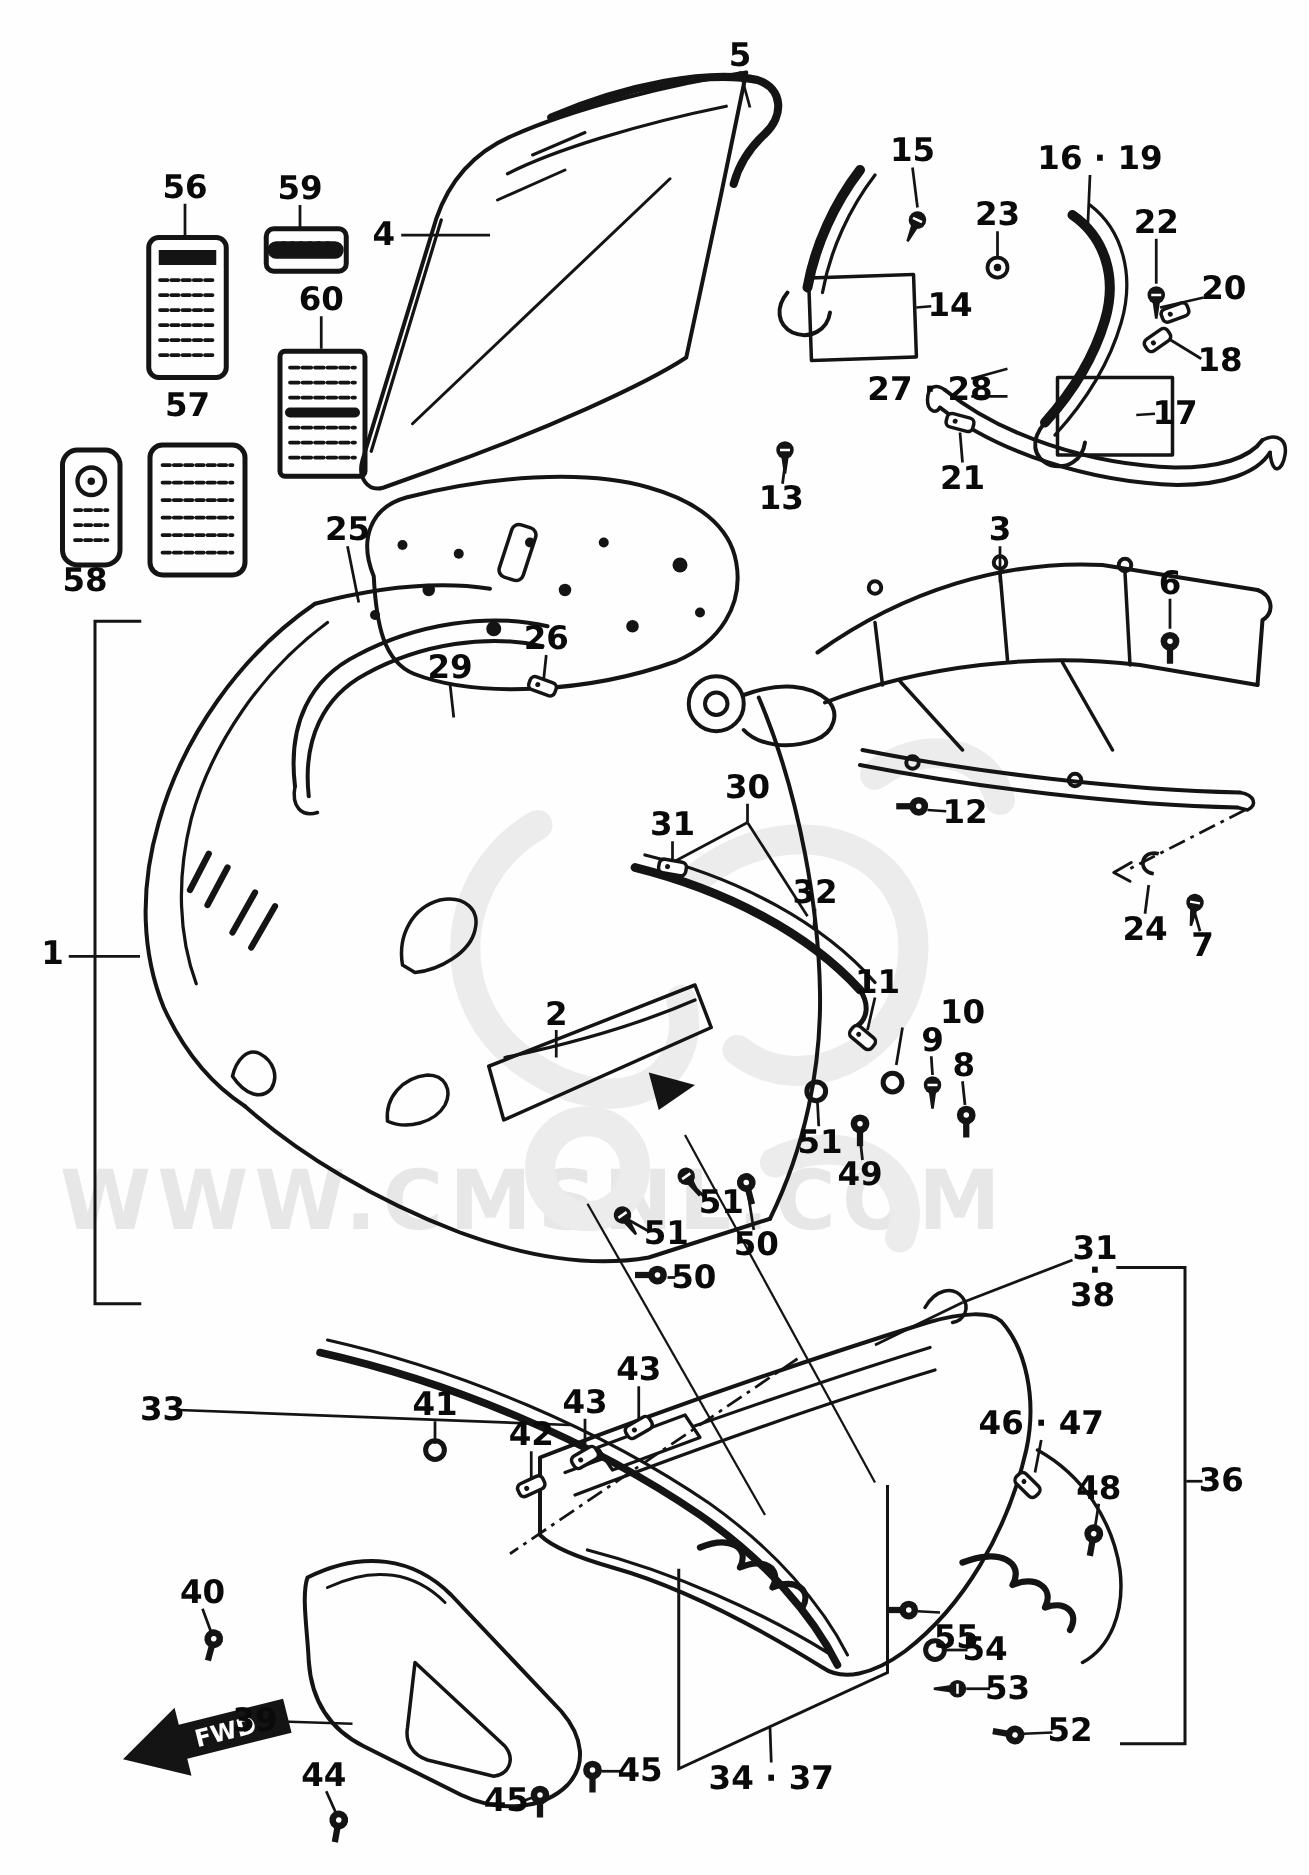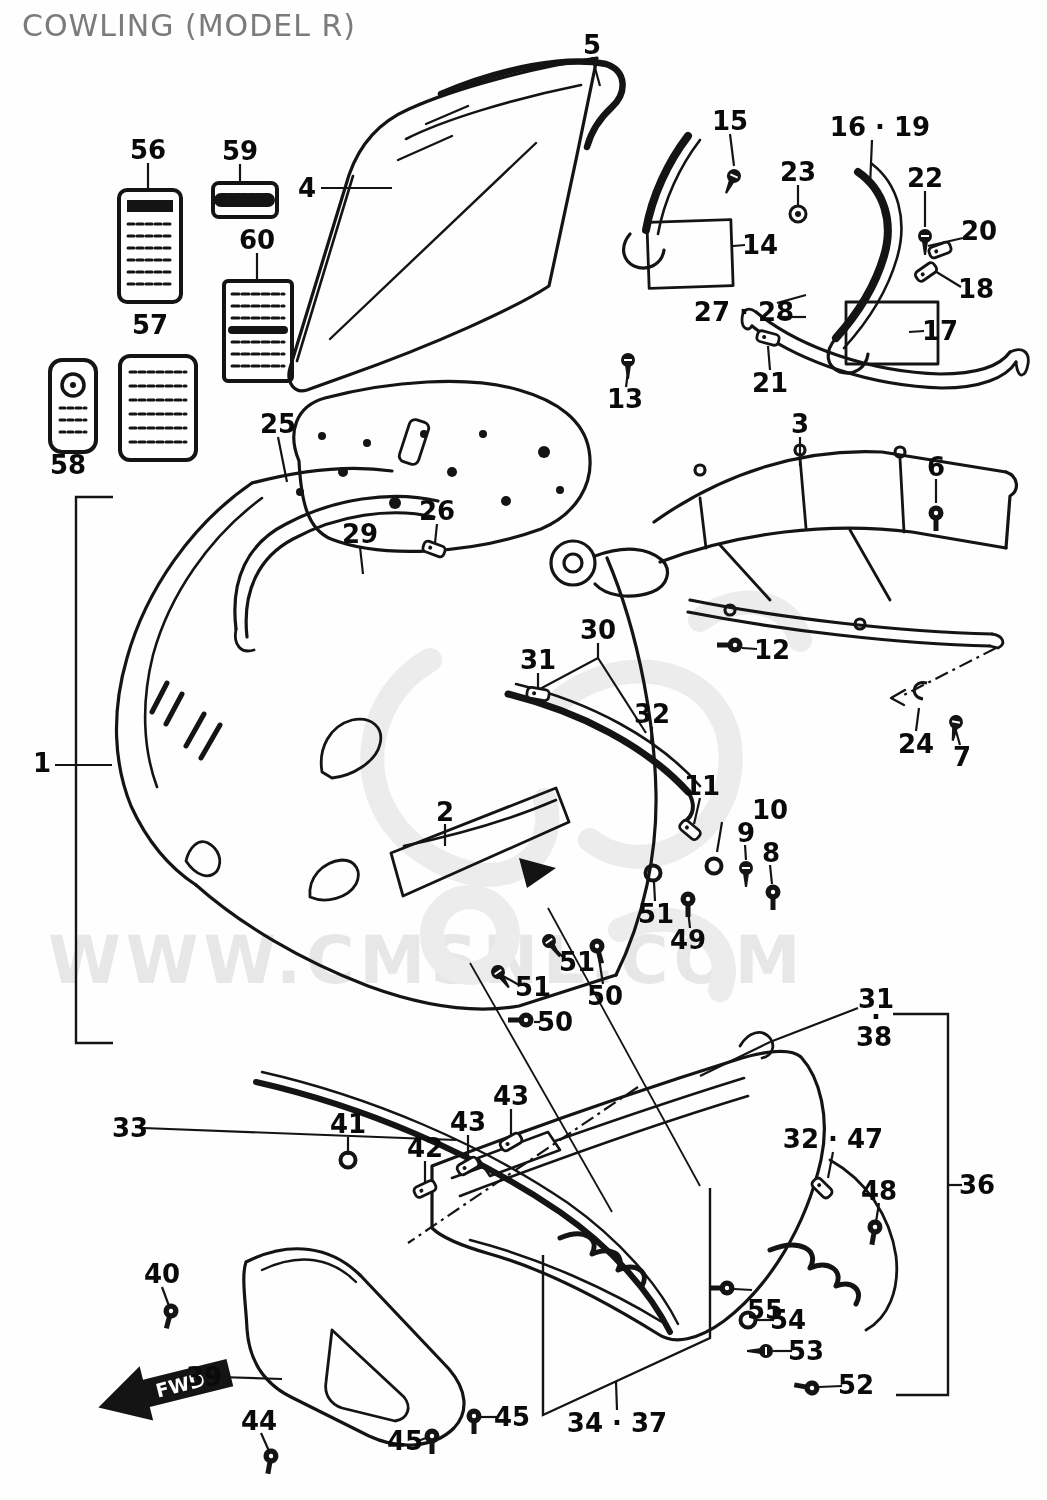--- a/index.html
+++ b/index.html
@@ -424,21 +424,20 @@
           <path d="M -3 5 L 3 5 L 1 19 L -1 19 Z" fill="#141414"></path>
         </g>
         <g transform="translate(812 1388) rotate(100)">
           <circle r="7.5" fill="#141414"></circle>
           <rect x="-2.5" y="5" width="5" height="13" fill="#141414"></rect>
           <circle r="2.2" fill="#fff"></circle>
         </g>
       </g>
   </svg>
 
-  <h1 id="page-title">COWLING (MODEL R)</h1>
   <div id="labels">
       <div class="plabel" style="left: 592px; top: 45px;">5</div>
       <div class="plabel" style="left: 148px; top: 150px;">56</div>
       <div class="plabel" style="left: 240px; top: 151px;">59</div>
       <div class="plabel" style="left: 307px; top: 188px;">4</div>
       <div class="plabel" style="left: 257px; top: 240px;">60</div>
       <div class="plabel" style="left: 730px; top: 121px;">15</div>
       <div class="plabel" style="left: 880px; top: 127px;">16 · 19</div>
       <div class="plabel" style="left: 798px; top: 172px;">23</div>
       <div class="plabel" style="left: 925px; top: 178px;">22</div>
@@ -481,21 +480,21 @@
       <div class="plabel" style="left: 511px; top: 1096px;">43</div>
       <div class="plabel" style="left: 162px; top: 1274px;">40</div>
       <div class="plabel" style="left: 204px; top: 1377px;">39</div>
       <div class="plabel" style="left: 259px; top: 1421px;">44</div>
       <div class="plabel" style="left: 405px; top: 1441px;">45</div>
       <div class="plabel" style="left: 512px; top: 1417px;">45</div>
       <div class="plabel" style="left: 617px; top: 1423px;">34 · 37</div>
       <div class="plabel" style="left: 876px; top: 999px;">31</div>
       <div class="plabel" style="left: 876px; top: 1017px;">·</div>
       <div class="plabel" style="left: 874px; top: 1037px;">38</div>
-      <div class="plabel" style="left: 833px; top: 1139px;">32 · 47</div>
+      <div class="plabel" style="left: 833px; top: 1139px;">46 · 47</div>
       <div class="plabel" style="left: 879px; top: 1191px;">48</div>
       <div class="plabel" style="left: 977px; top: 1185px;">36</div>
       <div class="plabel" style="left: 765px; top: 1290px; margin-top: 20px;">55</div>
       <div class="plabel" style="left: 788px; top: 1320px;">54</div>
       <div class="plabel" style="left: 806px; top: 1351px;">53</div>
       <div class="plabel" style="left: 856px; top: 1385px;">52</div>
     </div>
 </div>
 
 </body></html>

